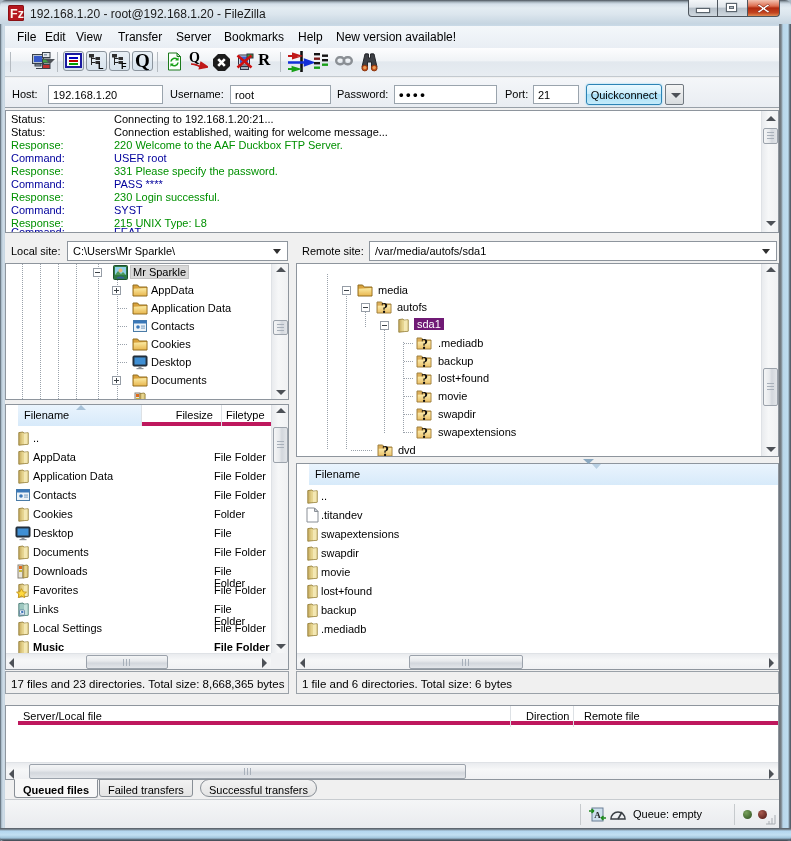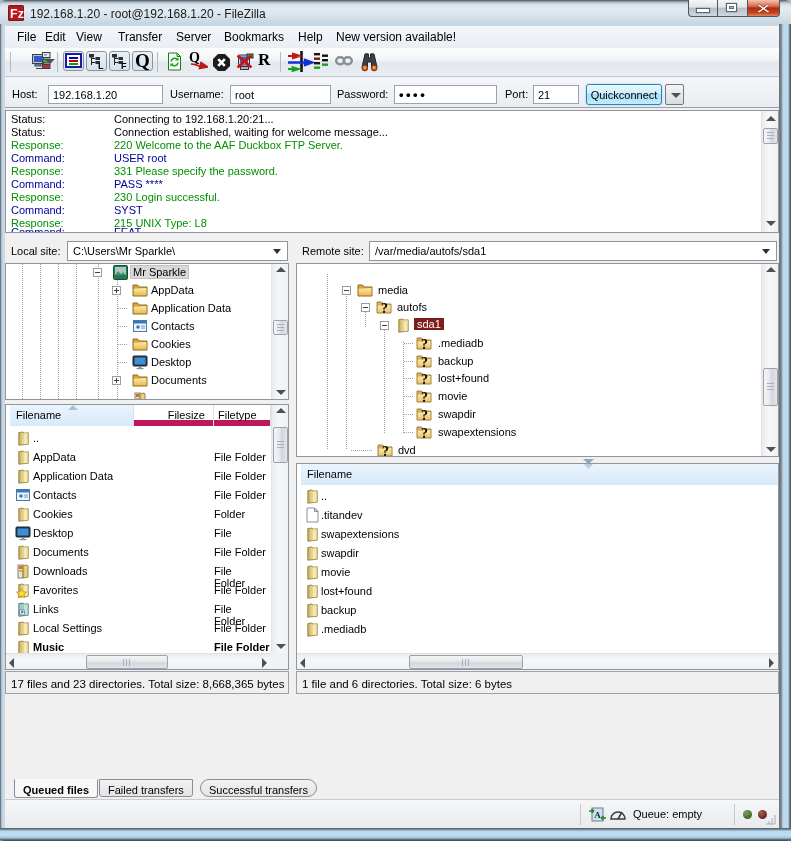--- a/index.html
+++ b/index.html
@@ -55,21 +55,21 @@
 .c-rs { color:#009000; }
 .c-cm { color:#00009c; }
 .combo { position:absolute; top:0; height:20px; border:1px solid #8e959d; background:#fff; padding:3px 0 0 5px; }
 .carrow { position:absolute; top:7px; width:0; height:0; border-left:4px solid transparent; border-right:4px solid transparent; border-top:5px solid #303030; }
 
 
 .whitebox { position:absolute; border:1px solid #8e959d; background:#fff; overflow:hidden; }
 .statusline { position:absolute; height:23px; border:1px solid #9aa1a8; background:#f0f0f0; padding:6px 0 0 5px; font-size:11.5px; }
 
 
-.lhead { position:absolute; left:4px; top:0; right:0; height:21px; background:#fff; border-bottom:6px solid #be185d; }
+.lhead { position:absolute; left:12px; top:0; right:0; height:21px; background:#fff; border-bottom:4px solid #be185d; }
 .lhead .col { position:absolute; top:0; height:21px; border-right:1px solid #dde1e5; padding-top:4px; }
 .lhead .sorted { background:linear-gradient(180deg,#eaf4fd,#d7eafa); }
 
 .row { position:absolute; height:19px; }
 .row .nm { position:absolute; left:27px; top:3px; }
 .ic16 { position:absolute; left:9px; top:1px; width:16px; height:16px; }
 
 
 .sb-v { position:absolute; width:17px; background:linear-gradient(90deg,#e9ebee 0,#f6f7f8 40%,#f0f1f3 100%); border-left:1px solid #dfe2e6; }
 .sb-h { position:absolute; height:17px; background:linear-gradient(180deg,#e9ebee 0,#f6f7f8 40%,#f0f1f3 100%); border-top:1px solid #dfe2e6; }
@@ -450,21 +450,21 @@
       <svg class="ic16" style="left:60px;top:0;" width="16" height="16">
           <use href="#folder"></use>
         </svg>
       <div class="tnm" style="left:81px;">media</div>
     </div>
     <div class="trow" style="left:0;top:53px;width:460px;">
       <div class="exp" style="left:83px;"></div>
       <svg class="ic16" style="left:98px;top:0;" width="16" height="16">
           <use href="#vfolder"></use>
         </svg>
-      <div class="tnm" style="left:117px;background:#7f1d1d;color:#fff;padding:0 3px;top:1px;">sda1</div>
+      <div class="tnm" style="left:117px;background:#701a75;color:#fff;padding:0 3px;top:1px;">sda1</div>
     </div>
     <div class="trow" style="left:0;top:71px;width:460px;">
       <div class="hdots" style="left:107px;top:8px;width:10px;"></div>
       <svg class="ic16" style="left:119px;top:0;" width="16" height="16">
           <use href="#qfolder"></use>
         </svg>
       <div class="tnm" style="left:141px;">.mediadb</div>
     </div>
     <div class="trow" style="left:0;top:89px;width:460px;">
       <div class="hdots" style="left:107px;top:8px;width:10px;"></div>
@@ -695,20 +695,36 @@
       <div class="sb-thumbh" style="left:112px;top:1px;width:114px;height:14px;"></div>
     </div>
   </div>
   <svg class="abs" style="left:578px;top:433px;" width="11" height="5">
       <path d="M0 0 h11 l-5.5 5 z" fill="#8aa8c0"></path>
     </svg>
 
   <div class="statusline" style="left:0;top:645px;width:284px;">17 files and 23 directories. Total size: 8,668,365 bytes</div>
   <div class="statusline" style="left:291px;top:645px;width:483px;">1 file and 6 directories. Total size: 6 bytes</div>
 
+  <div class="whitebox" id="queue" style="left:0;top:679px;width:774px;height:75px;">
+    <div class="lhead" style="height:19px;">
+      <div class="col" style="left:0;width:493px;padding-left:5px;">Server/Local file</div>
+      <div class="col" style="left:493px;width:63px;padding-left:15px;">Direction</div>
+      <div class="col" style="left:556px;width:218px;padding-left:10px;border-right:none;">Remote file</div>
+    </div>
+    <div class="sb-h" style="left:0;right:0;bottom:0;">
+      <div class="sb-btn" style="left:0;top:2px;width:13px;height:17px;">
+          <div class="arr lf" style="left:3px;top:4px;"></div>
+        </div>
+      <div class="sb-btn" style="right:0;top:2px;width:13px;height:17px;">
+          <div class="arr rt" style="left:4px;top:4px;"></div>
+        </div>
+      <div class="sb-thumbh" style="left:23px;top:1px;width:437px;height:15px;"></div>
+    </div>
+  </div>
 
   <div id="tabs" class="abs">
     <div class="tab act" style="left:9px;">Queued files</div>
     <div class="tab" style="left:94px;">Failed transfers</div>
     <div class="tab" style="left:195px;border-radius:9px;">Successful transfers</div>
   </div>
 
   <div id="statusbar" class="abs">
     <div class="abs" style="left:575px;top:4px;width:1px;height:21px;background:#c6cacd;"></div>
     <svg class="abs" style="left:583px;top:6px;" width="19" height="17" viewBox="0 0 19 17">

